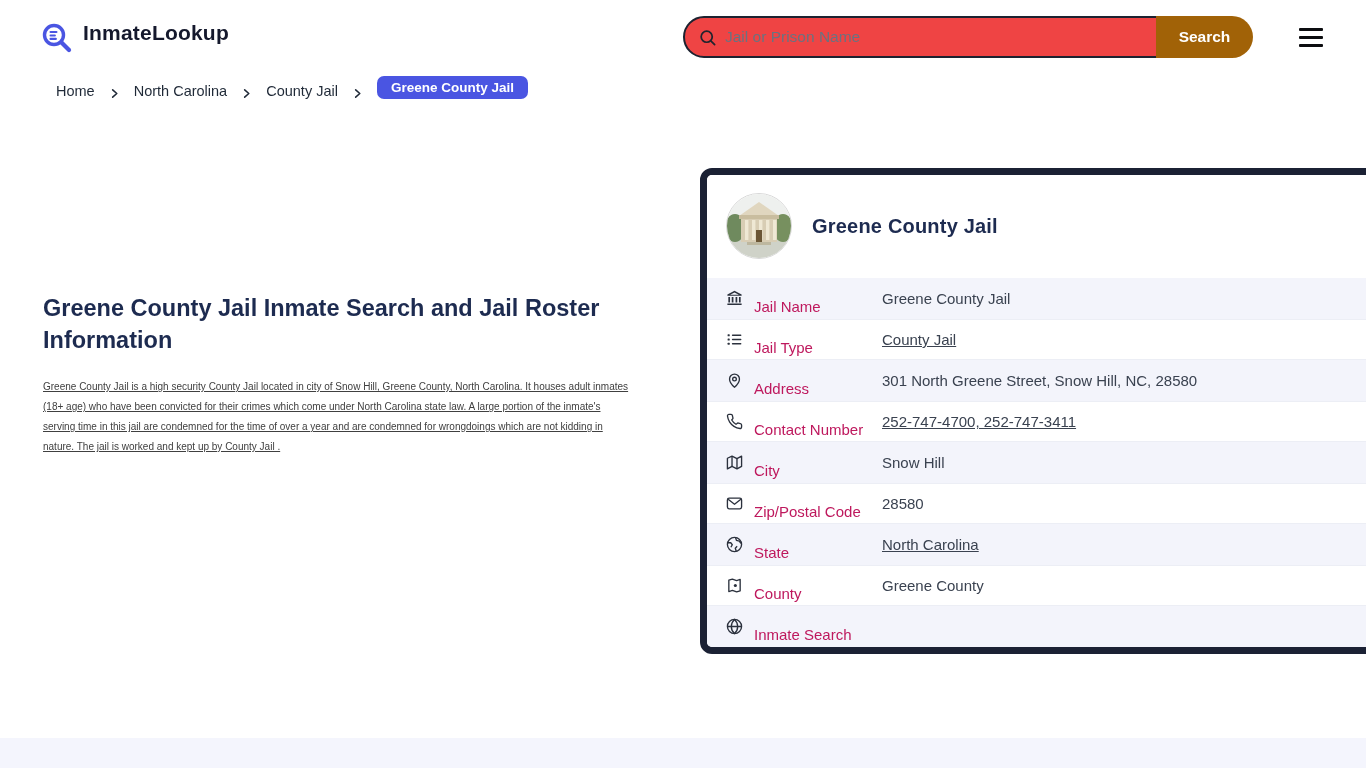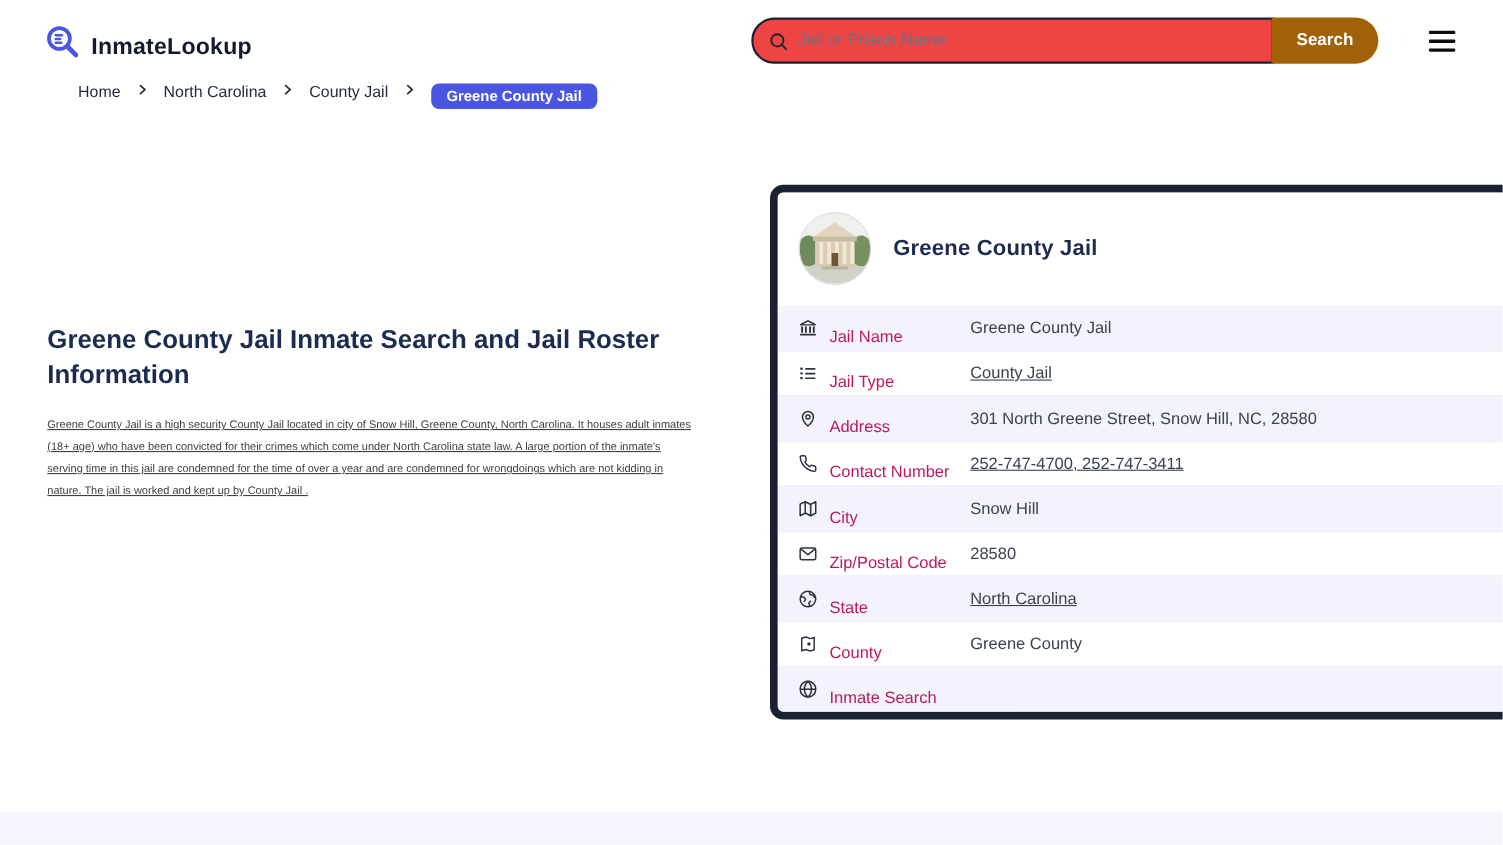--- a/index.html
+++ b/index.html
@@ -3,21 +3,21 @@
 <meta charset="utf-8">
 <style>
   html,body{margin:0;padding:0;}
   body{
     width:1366px;height:768px;position:relative;overflow:hidden;
     background:#ffffff;
     font-family:"Liberation Sans","DejaVu Sans",sans-serif;
     -webkit-font-smoothing:antialiased;
   }
   
-  .logo{position:absolute;left:40px;top:21px;display:flex;align-items:flex-end;gap:9px;cursor:pointer;}
+  .logo{position:absolute;left:40px;top:21px;display:flex;align-items:flex-start;gap:9px;cursor:pointer;}
   .logo-text{font-size:21px;font-weight:700;color:#15192d;letter-spacing:.2px;}
   .searchbar{position:absolute;left:683px;top:16px;width:570px;height:42px;display:flex;}
   .search-input-wrap{
     flex:1;display:flex;align-items:center;background:#ef4444;
     border:2px solid #1d2230;border-right:2px solid #1d2230;
     border-radius:21px 0 0 21px;padding-left:13px;box-sizing:border-box;
   }
   .search-input{
     border:none;outline:none;flex:1;font-size:15.5px;color:#1f2430;
     padding:0 8px;background:transparent;font-family:inherit;
@@ -25,21 +25,21 @@
   .search-input::placeholder{color:#6b7280;}
   .search-btn{
     width:97px;border:none;background:#a16207;color:#fff;font-weight:700;
     font-size:15.5px;border-radius:0 21px 21px 0;cursor:pointer;font-family:inherit;
     margin-left:-2px;
   }
   .hamburger{position:absolute;left:1299px;top:28px;width:24px;cursor:pointer;}
   .hamburger span{display:block;height:2.6px;background:#0c0d10;margin-bottom:5.4px;border-radius:1px;}
   .hamburger span:last-child{margin-bottom:0;}
   
-  .breadcrumb{position:absolute;left:71px;top:76px;display:flex;align-items:flex-start;gap:14px;font-size:14.5px;color:#1f2937;}
+  .breadcrumb{position:absolute;left:56px;top:76px;display:flex;align-items:flex-end;gap:14px;font-size:14.5px;color:#1f2937;}
   .crumb{color:#1f2937;cursor:pointer;}
   .crumb-badge{
     background:#4a55e2;color:#fff;font-weight:700;font-size:13.5px;
     padding:4px 14px;border-radius:7px;cursor:pointer;
   }
   .chev{display:flex;align-items:center;}
   
   .article{position:absolute;left:43px;top:292px;width:592px;}
   .page-title{
     font-size:23.5px;line-height:32px;font-weight:700;color:#1d2b50;margin:0 0 21px 0;width:575px;

